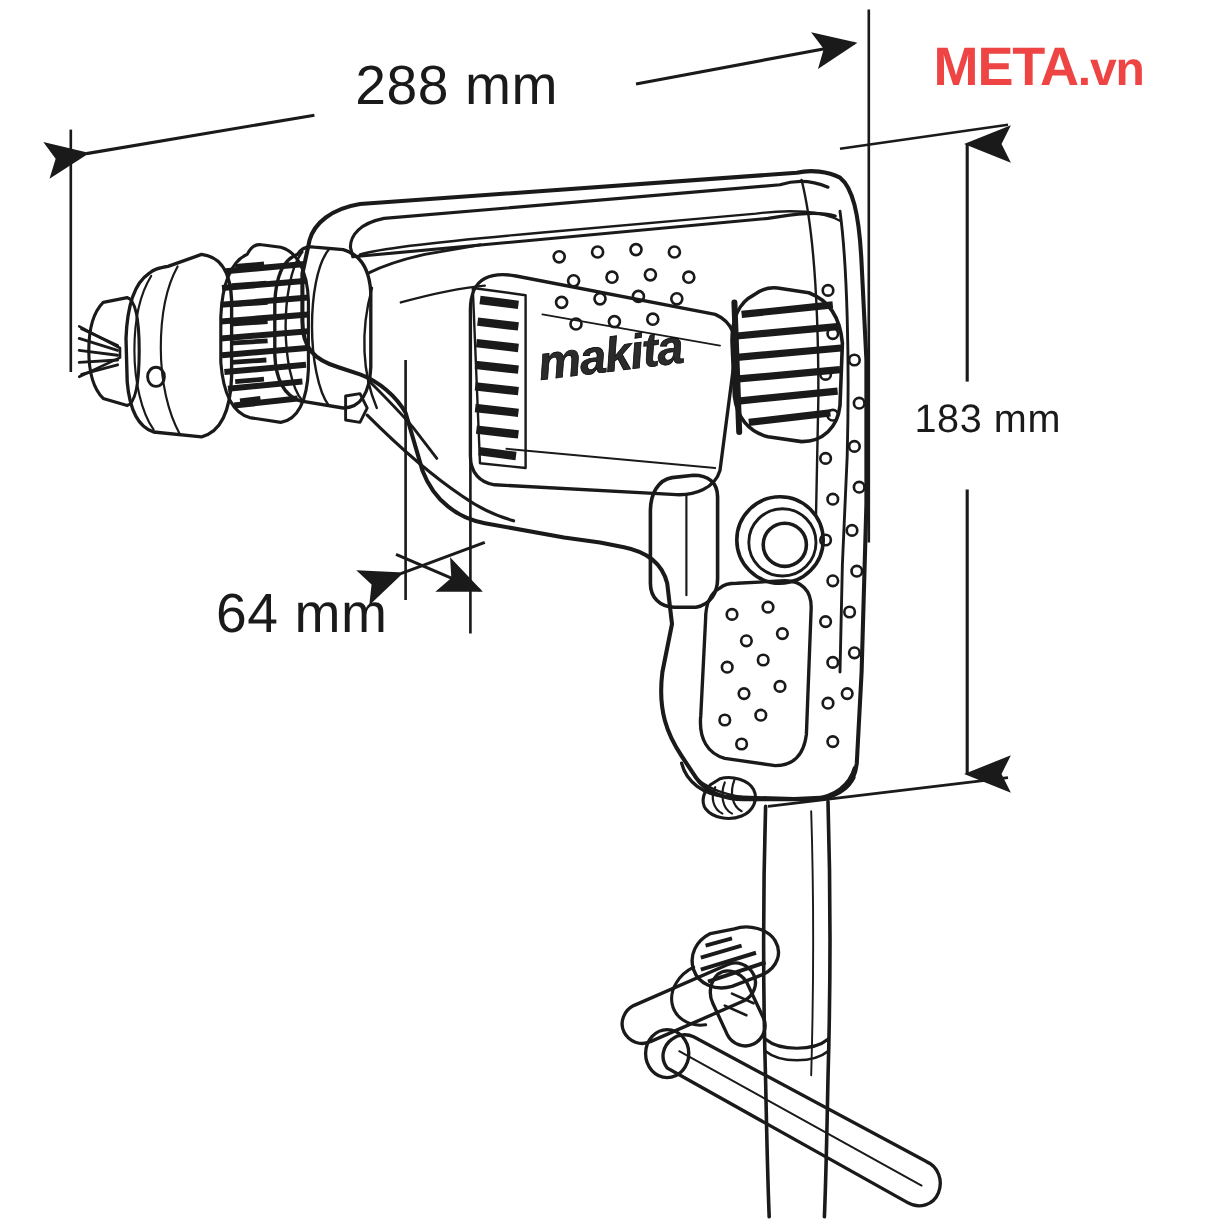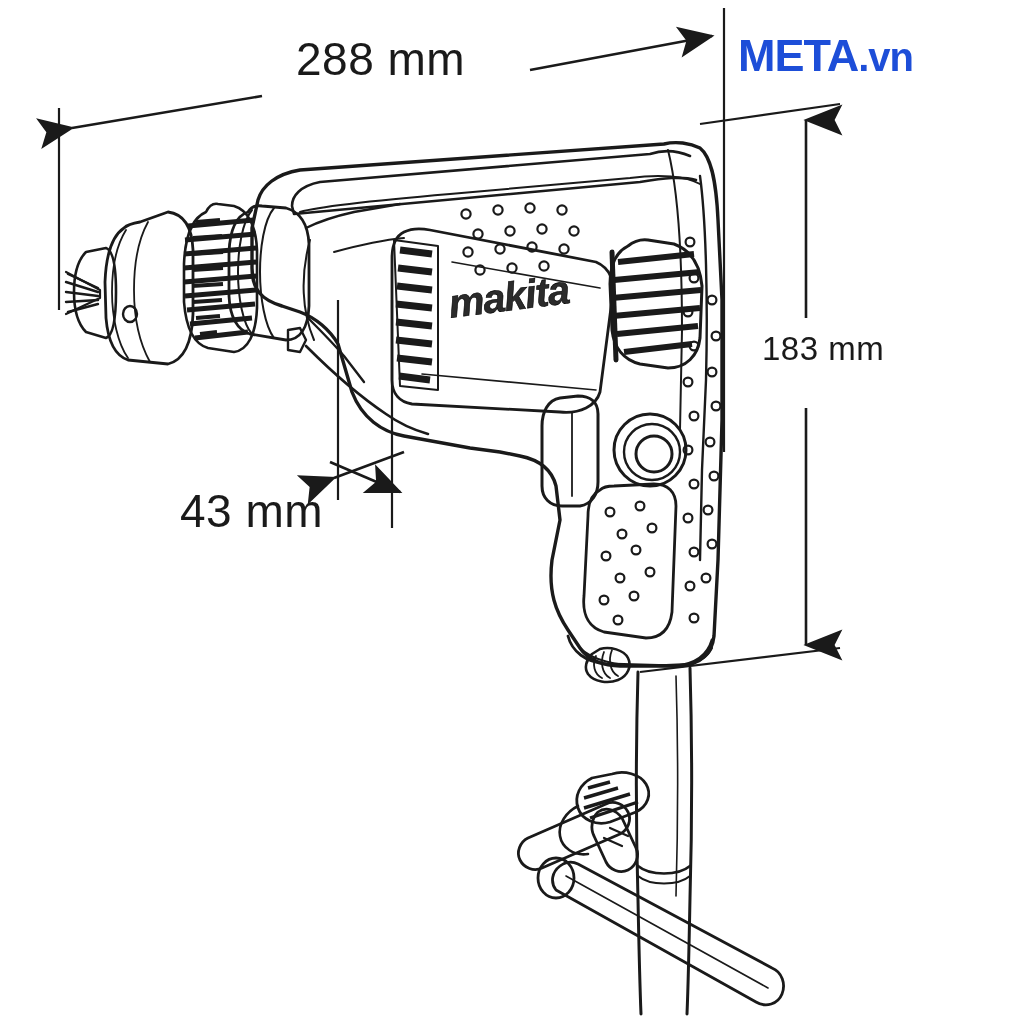--- a/index.html
+++ b/index.html
@@ -26,41 +26,41 @@
   }
   .dim-text {
     position: absolute;
     color: #1a1a1a;
     font-family: "Liberation Sans", sans-serif;
     white-space: nowrap;
     letter-spacing: 0.5px;
   }
   #dim-288-label {
     left: 296px;
-    top: 32px;
+    top: 44px;
     font-size: 46px;
   }
   #dim-183-label {
     left: 762px;
     top: 330px;
     font-size: 33px;
   }
   #dim-64-label {
     left: 180px;
     top: 484px;
     font-size: 46px;
   }
   #watermark {
     position: absolute;
-    left: 738px;
+    left: 778px;
     top: 30px;
     font-size: 45px;
     font-weight: bold;
     font-style: normal;
-    color: #1d4ed8;
+    color: #ef4444;
     letter-spacing: -1px;
     font-family: "Liberation Sans", sans-serif;
     white-space: nowrap;
     user-select: none;
   }
   #watermark .wm-vn {
     font-size: 40px;
   }
   .makita-logo {
     position: absolute;
@@ -424,21 +424,21 @@
                C572,861 565,862 560,866 Z" stroke-width="2.8"></path>
       <path d="M566,876 L768,988" stroke-width="1.6"></path>
       <path d="M604,838 L622,846 M610,828 L628,836" stroke-width="2.2"></path>
     </g>
   </svg>
 
   <div class="dim-text" id="dim-288-label">288 mm</div>
 
   <div class="dim-text" id="dim-183-label">183 mm</div>
 
-  <div class="dim-text" id="dim-64-label">43 mm</div>
+  <div class="dim-text" id="dim-64-label">64 mm</div>
 
   <div class="makita-logo">makita</div>
 
   <div id="watermark">
     <span>META</span><span class="wm-vn">.vn</span>
   </div>
 
 </div>
 
 </body></html>

